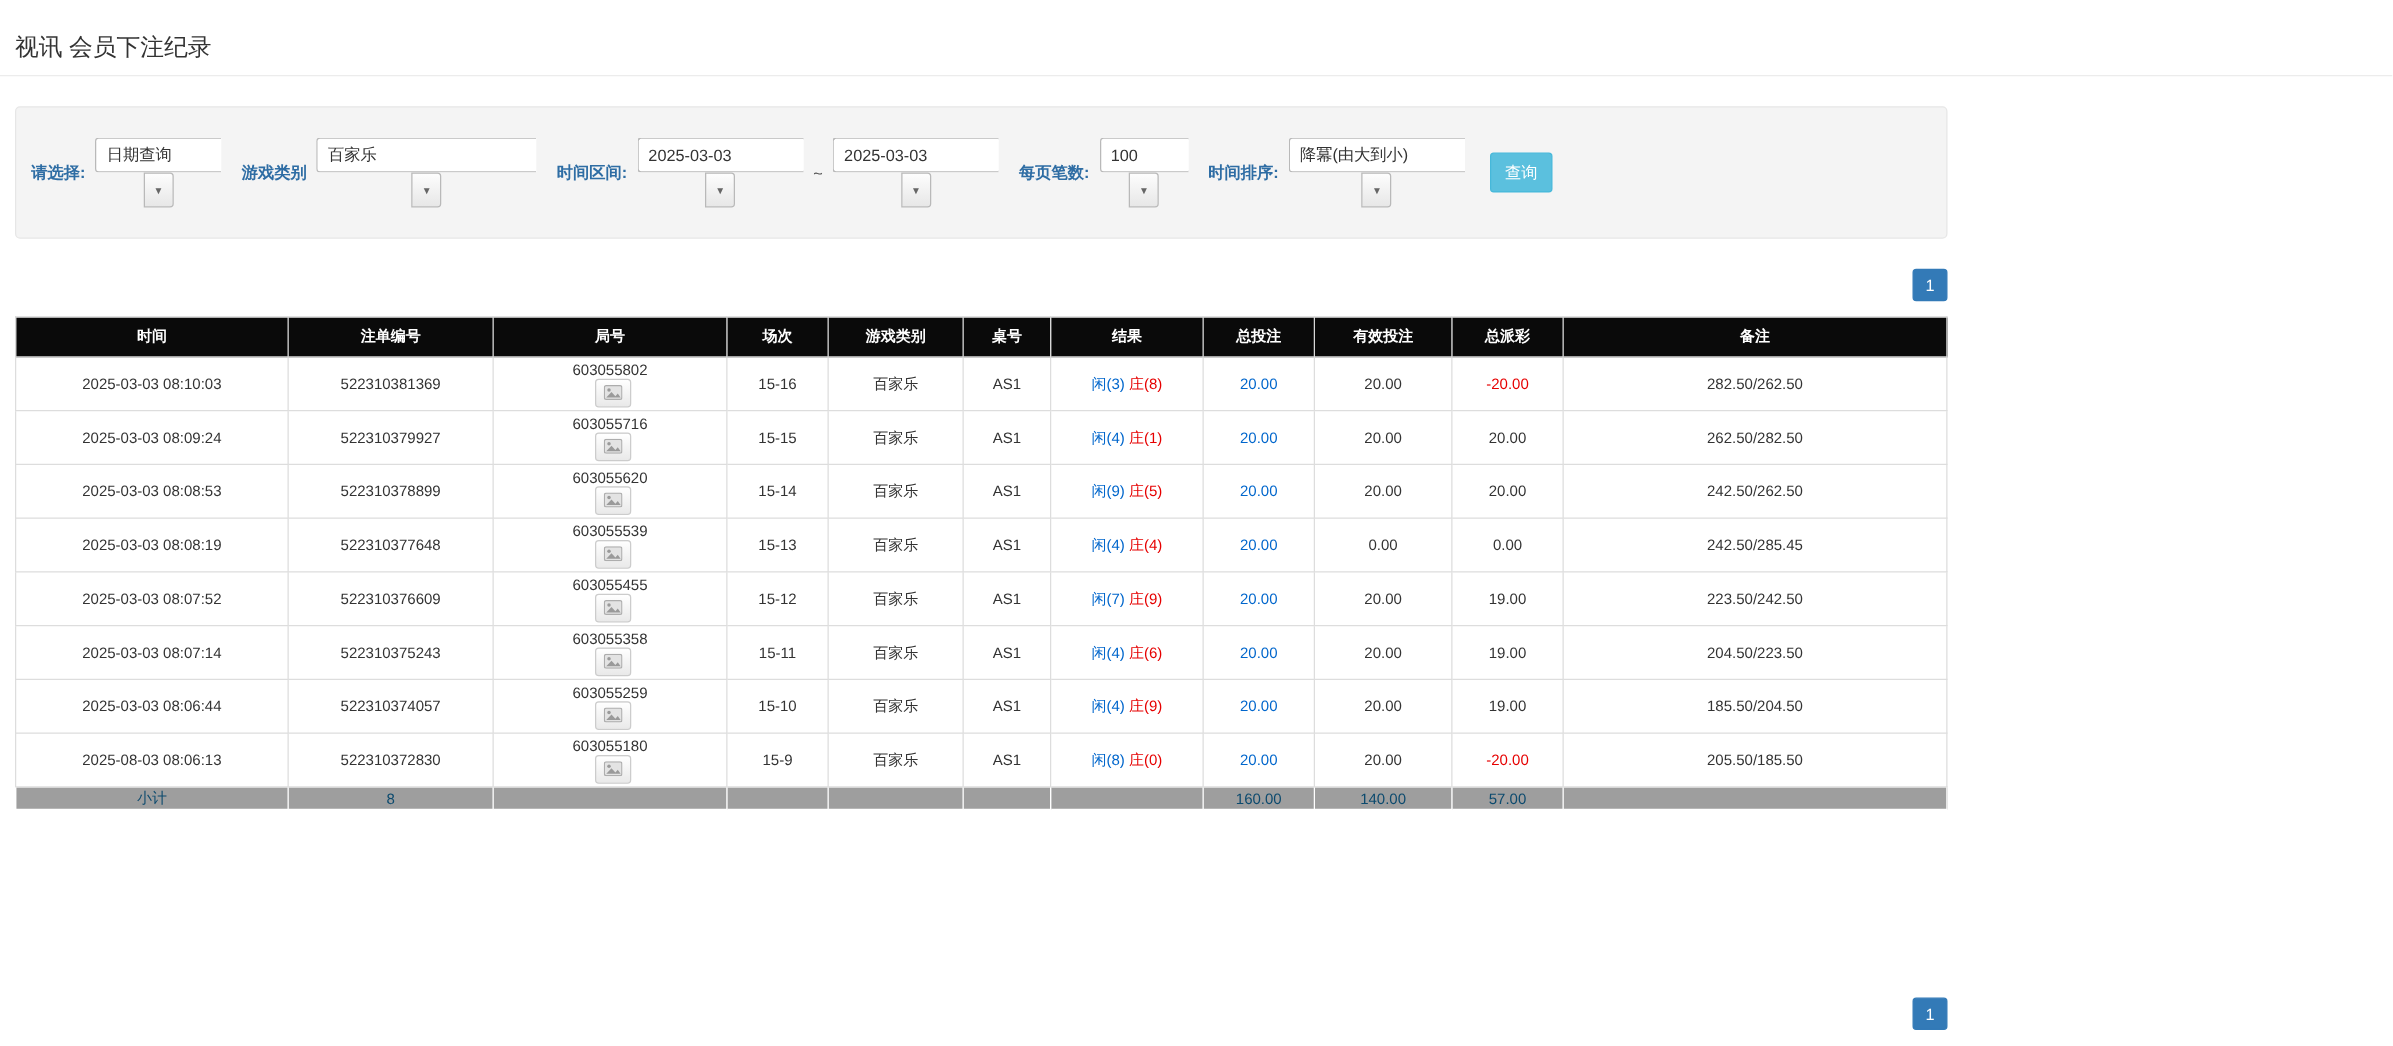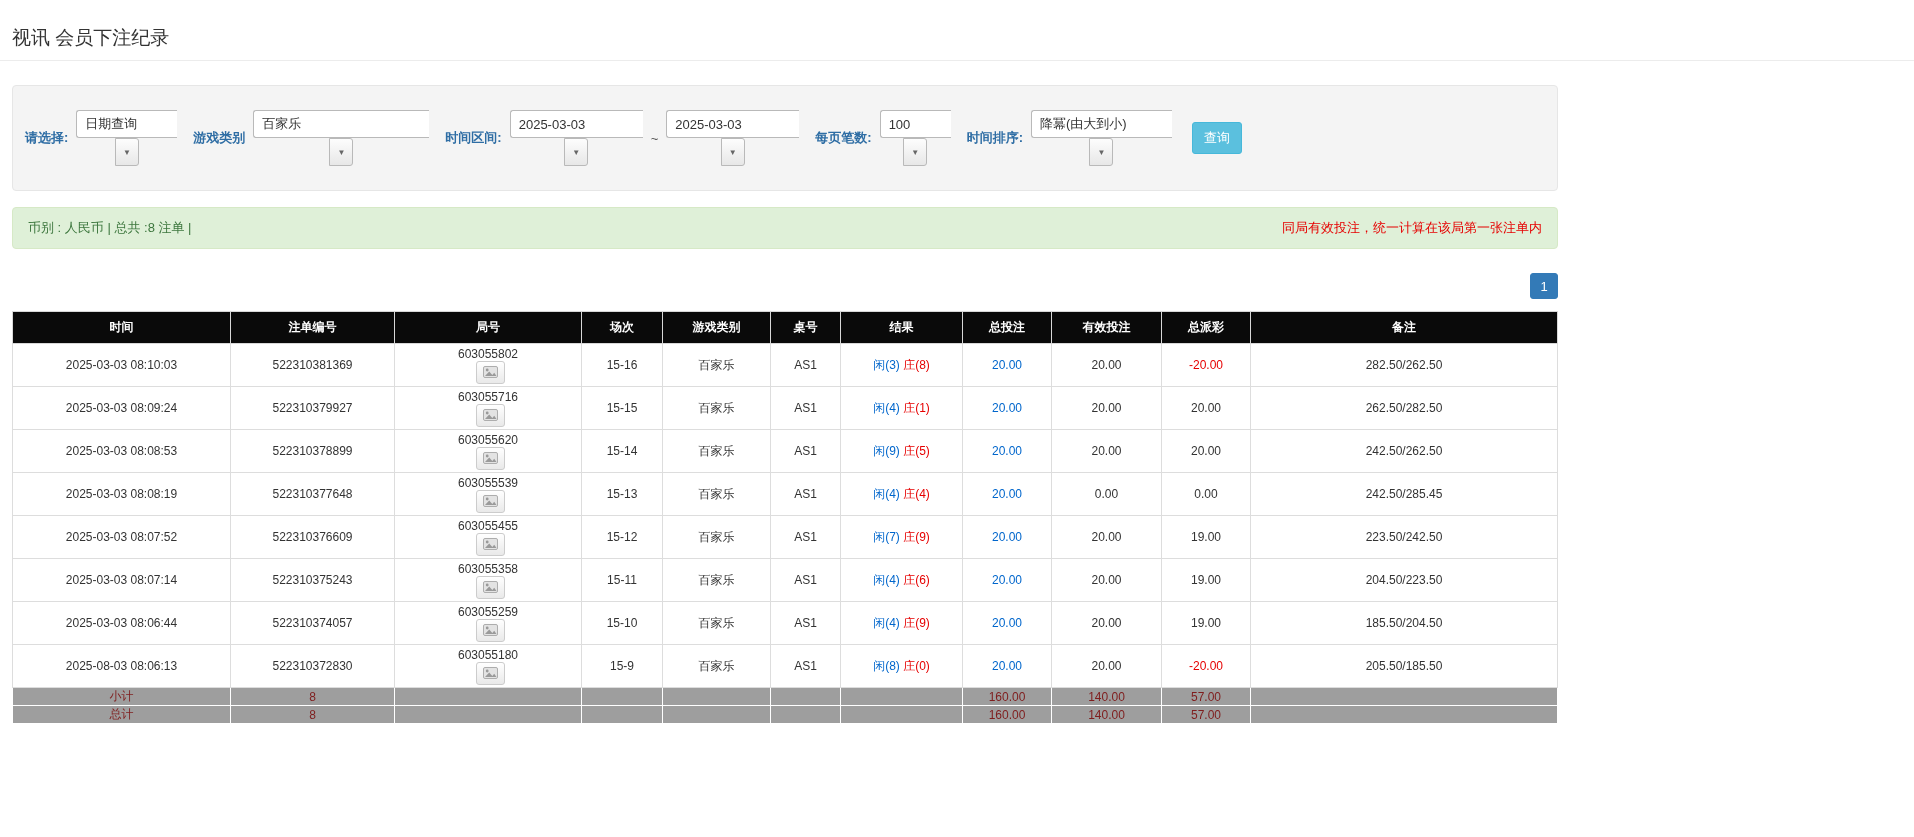--- a/index.html
+++ b/index.html
@@ -42,21 +42,21 @@
   table { width:100%; border-collapse:collapse; margin-top:12px; font-size:12px; table-layout:fixed; }
   th { background:#0a0a0a; color:#fff; font-weight:bold; padding:7px 4px; border:1px solid #d8d8d8;
        text-align:center; font-size:12px; }
   td { border:1px solid #ddd; text-align:center; padding:0 4px; height:43px; color:#333; background:#fff; }
   .blue { color:#0066cc; }
   .red { color:#e60000; }
   .video-btn { margin-left:6px; width:29px; height:23px; border:1px solid #ccc; border-radius:3px;
                background:linear-gradient(#ffffff,#e9e9e9); cursor:pointer; vertical-align:middle;
                display:inline-flex; align-items:center; justify-content:center; padding:0; }
   .round-cell-inner { display:inline-flex; align-items:center;flex-direction:column; }
-  tr.summary td { background:#9e9e9e; color:#7f1d1d; height:14px; border:1px solid #fff; }
+  tr.summary td { background:#9e9e9e; color:#0c4a6e; height:14px; border:1px solid #fff; }
 </style>
 </head>
 <body>
 
 <div class="page-header">
   <h1 class="page-title">视讯 会员下注纪录</h1>
 </div>
 
 <div class="container">
 
@@ -104,24 +104,20 @@
     <span class="combo">
       <input class="w-sort" value="降冪(由大到小)" style="">
       <button class="combo-btn">
           <span>▼</span>
         </button>
     </span>
 
     <button class="search-btn">查询</button>
   </div>
 
-  <div class="alert">
-    <span class="alert-left">币别 : 人民币 | 总共 :8 注单 |</span>
-    <span class="alert-right">同局有效投注，统一计算在该局第一张注单内</span>
-  </div>
 
   <div class="pagination-row">
     <button class="page-btn">1</button>
   </div>
 
   <table>
     <colgroup>
       <col style="width:218px">
         <col style="width:164px">
         <col style="width:187px">
@@ -382,33 +378,20 @@
         <td></td>
           <td></td>
           <td></td>
         <td></td>
           <td></td>
         <td>160.00</td>
         <td>140.00</td>
         <td>57.00</td>
         <td></td>
       </tr>
-      <tr class="summary">
-        <td>总计</td>
-        <td>8</td>
-        <td></td>
-          <td></td>
-          <td></td>
-        <td></td>
-          <td></td>
-        <td>160.00</td>
-        <td>140.00</td>
-        <td>57.00</td>
-        <td></td>
-      </tr>
     </tbody>
   </table>
 
   <div class="pagination-row bottom">
     <button class="page-btn">1</button>
   </div>
 
 </div>
 
 </body></html>

